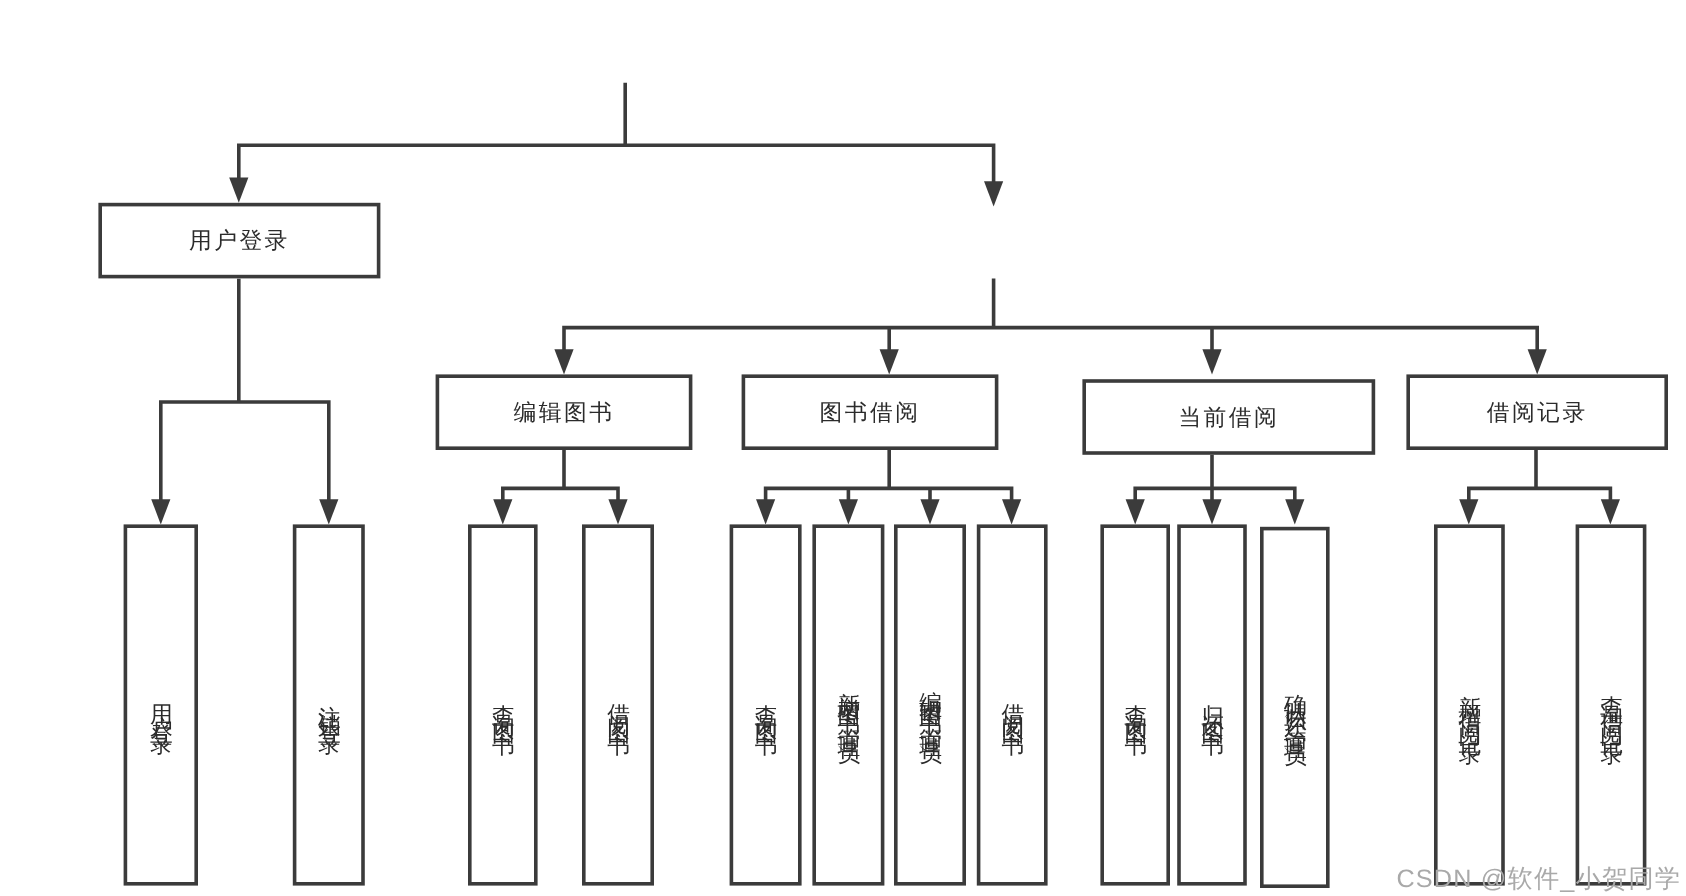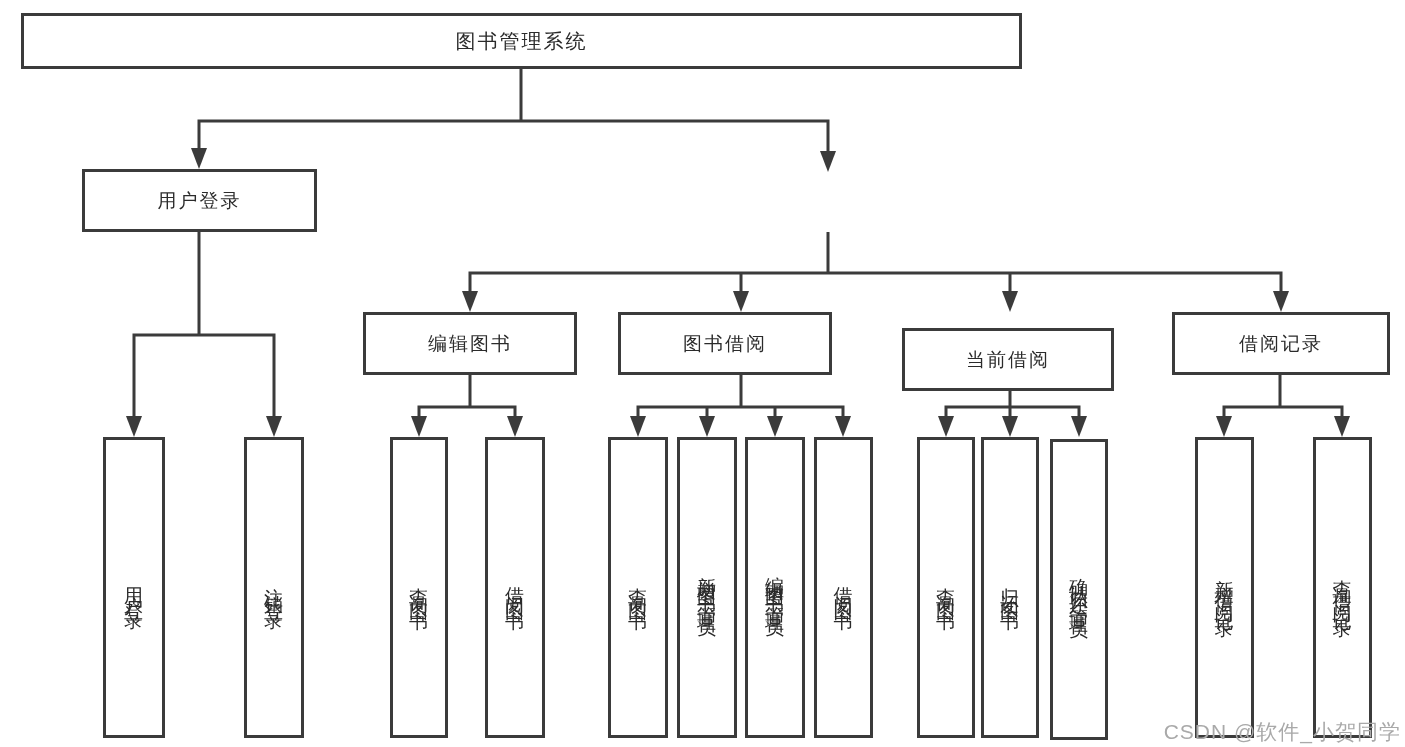--- a/index.html
+++ b/index.html
@@ -56,35 +56,32 @@
       <polygon points="767,416 783,416 775,437"></polygon>
       <polygon points="835,416 851,416 843,437"></polygon>
       <polygon points="938,416 954,416 946,437"></polygon>
       <polygon points="1002,416 1018,416 1010,437"></polygon>
       <polygon points="1071,416 1087,416 1079,437"></polygon>
       <polygon points="1216,416 1232,416 1224,437"></polygon>
       <polygon points="1334,416 1350,416 1342,437"></polygon>
     </g>
   </svg>
 
-  <div class="node h title" style="left:21px;top:13px;width:1001px;height:56px">
-    <span>图书管理系统</span>
-  </div>
 
   <div class="node h" style="left:82px;top:169px;width:235px;height:63px">
     <span>用户登录</span>
   </div>
 
   <div class="node h" style="left:363px;top:312px;width:214px;height:63px">
     <span>编辑图书</span>
   </div>
   <div class="node h" style="left:618px;top:312px;width:214px;height:63px">
     <span>图书借阅</span>
   </div>
-  <div class="node h" style="left:902px;top:328px;width:212px;height:63px">
+  <div class="node h" style="left:902px;top:316px;width:244px;height:63px">
     <span>当前借阅</span>
   </div>
   <div class="node h" style="left:1172px;top:312px;width:218px;height:63px">
     <span>借阅记录</span>
   </div>
 
   <div class="node v" style="left:103px;top:437px;width:62px;height:301px">
     <span>用户登录</span>
   </div>
   <div class="node v" style="left:244px;top:437px;width:60px;height:301px">

